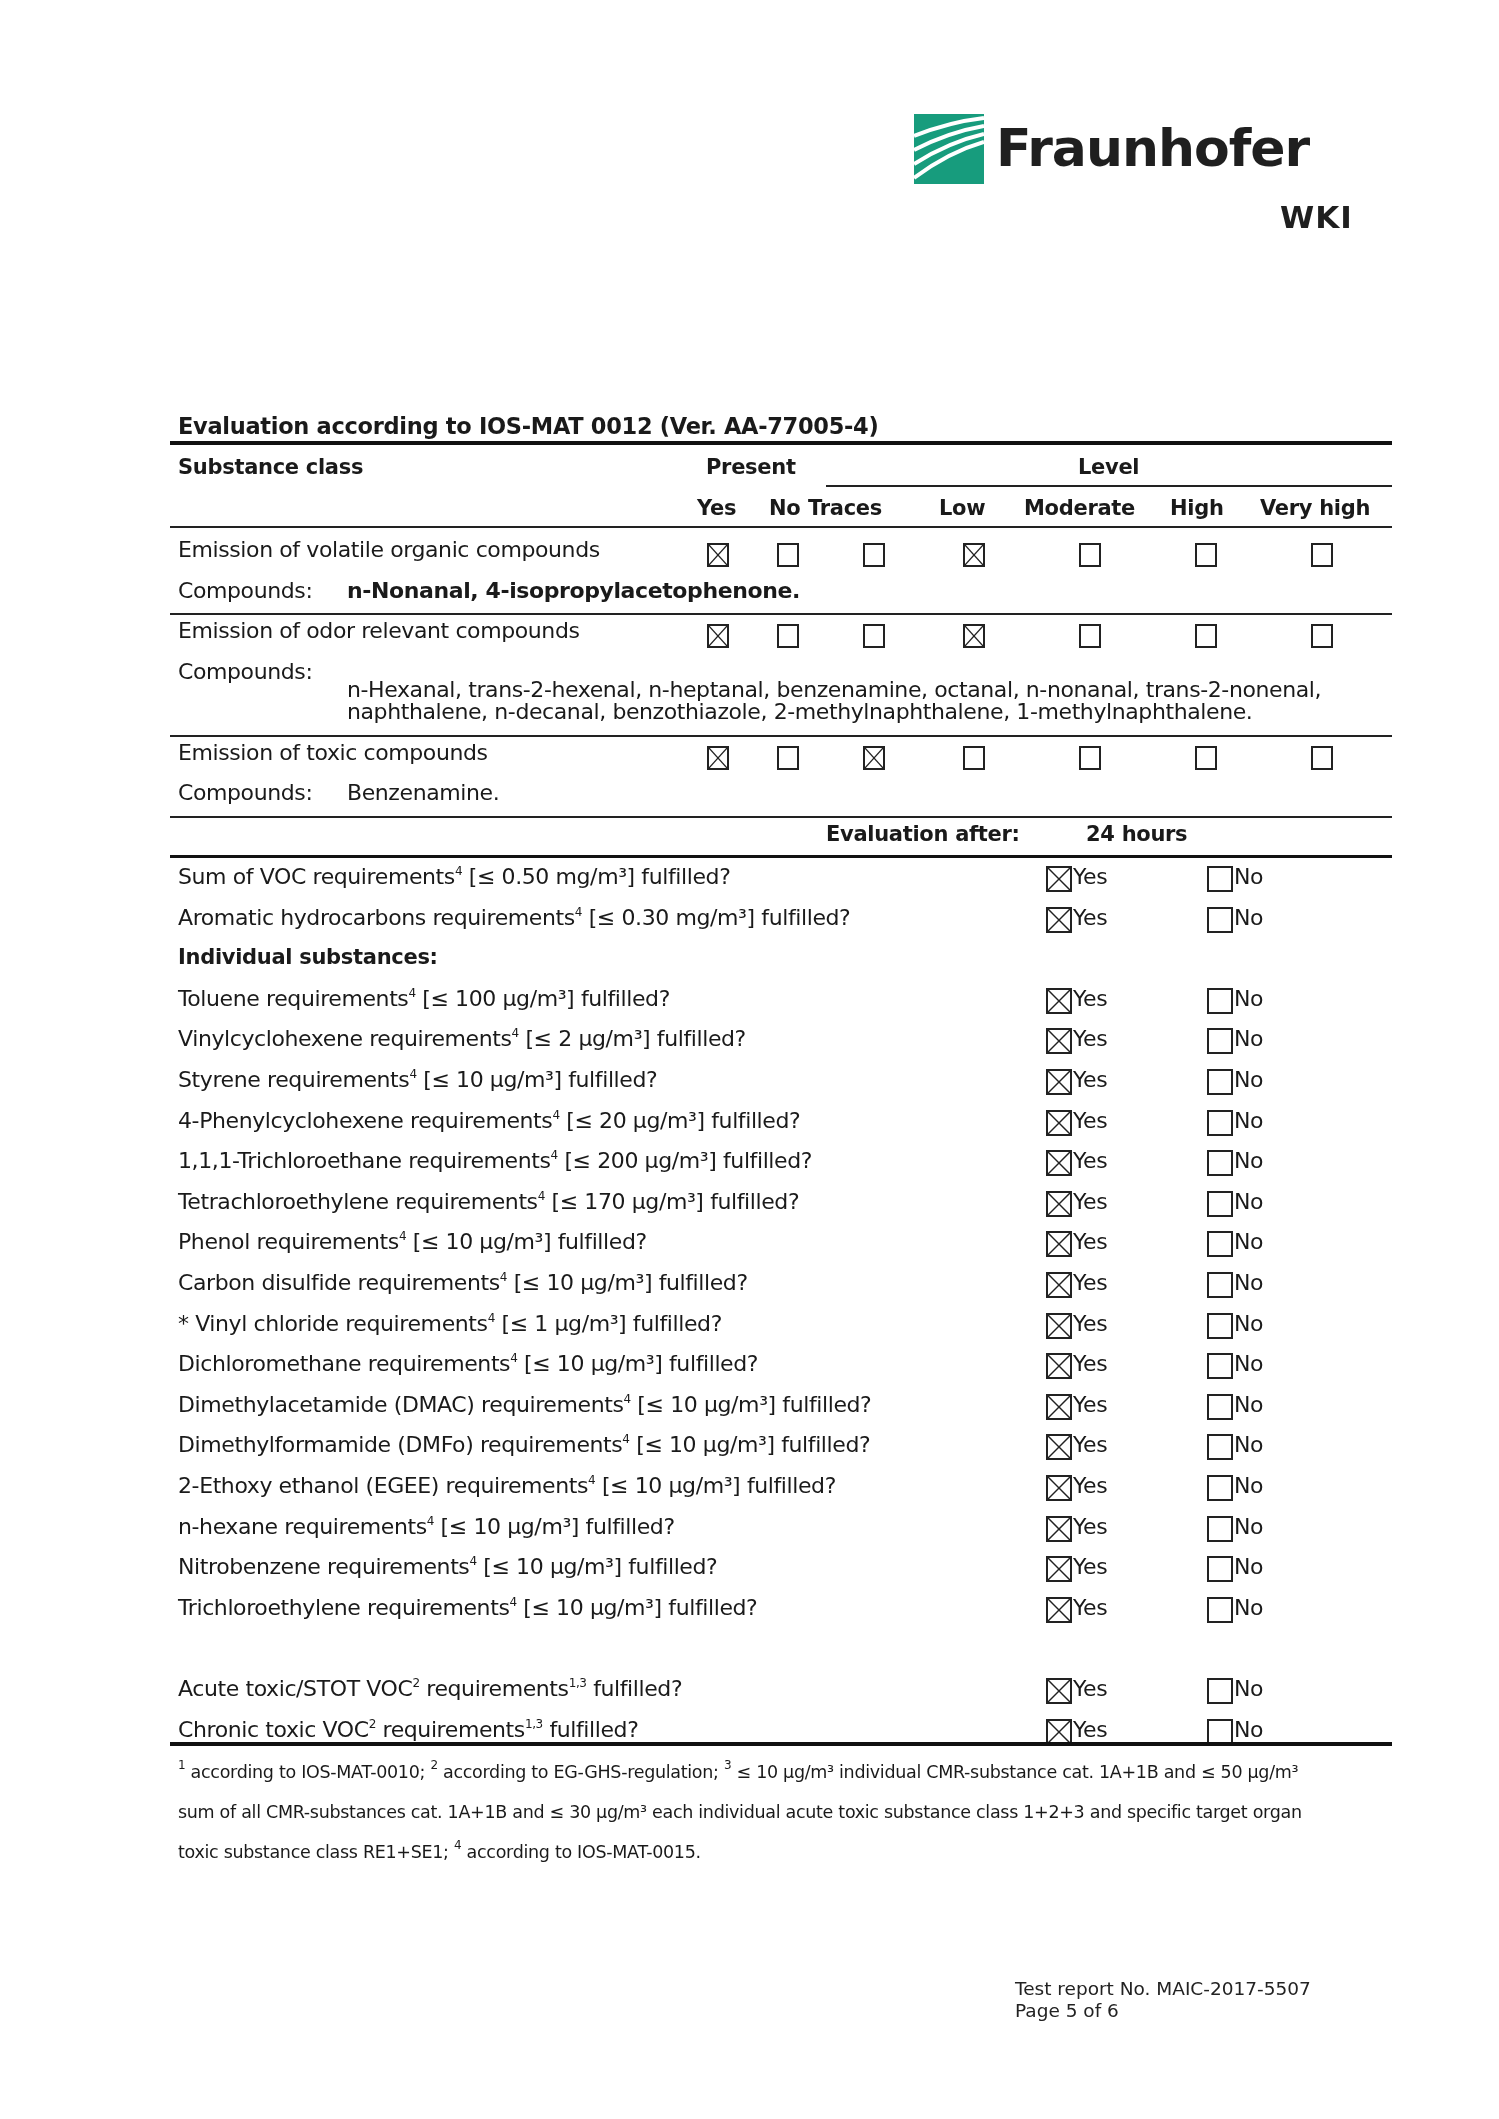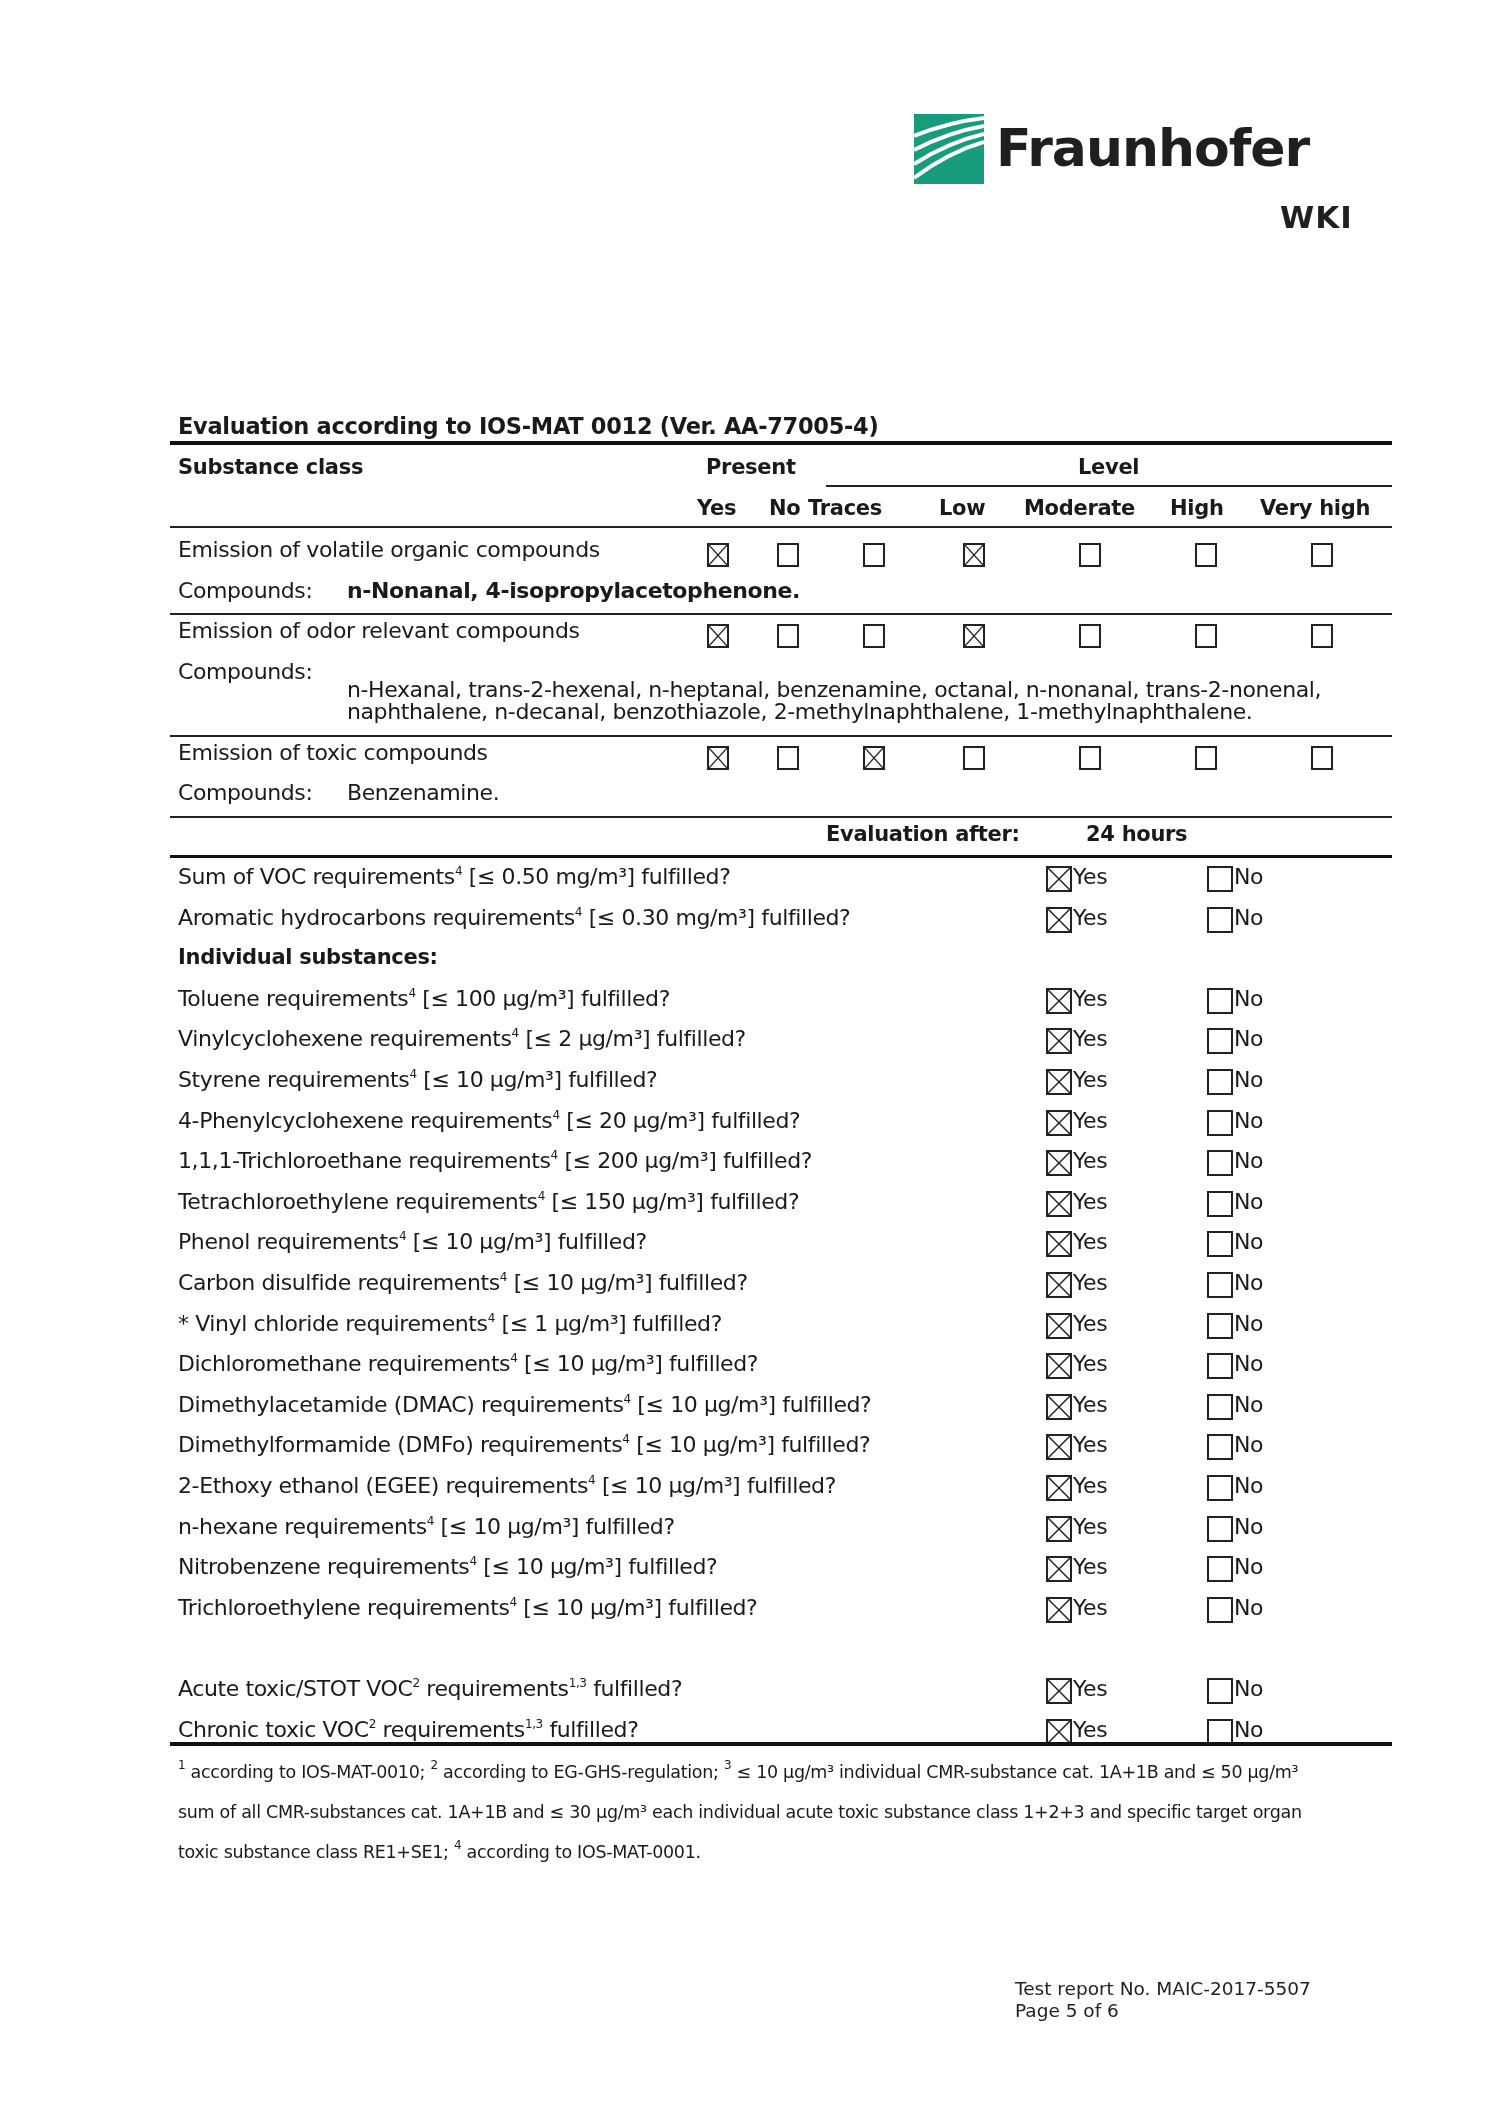--- a/index.html
+++ b/index.html
@@ -197,21 +197,21 @@
     <div class="abs left cell" style="top:1148.1999999999998px;"><span>1,1,1-Trichloroethane requirements</span><sup>4</sup><span> [≤ 200 µg/m³] fulfilled?</span></div>
     <div class="abs chk" style="top:1150.1999999999998px; left:1046px; width:26px; height:26px;" role="checkbox" aria-checked="true">
       <svg viewBox="0 0 20 22" preserveAspectRatio="none">
         <line x1="0" y1="0" x2="20" y2="22" stroke="#222" stroke-width="1.4"></line>
         <line x1="20" y1="0" x2="0" y2="22" stroke="#222" stroke-width="1.4"></line>
       </svg>
     </div>
     <div class="abs yn-label" style="top:1148.1999999999998px; left:1073px;">Yes</div>
     <div class="abs chk" style="top:1150.1999999999998px; left:1207px; width:26px; height:26px;" role="checkbox" aria-checked="false"></div>
     <div class="abs yn-label" style="top:1148.1999999999998px; left:1234px;">No</div>
-    <div class="abs left cell" style="top:1188.7999999999997px;"><span>Tetrachloroethylene requirements</span><sup>4</sup><span> [≤ 150 µg/m³] fulfilled?</span></div>
+    <div class="abs left cell" style="top:1188.7999999999997px;"><span>Tetrachloroethylene requirements</span><sup>4</sup><span> [≤ 170 µg/m³] fulfilled?</span></div>
     <div class="abs chk" style="top:1190.7999999999997px; left:1046px; width:26px; height:26px;" role="checkbox" aria-checked="true">
       <svg viewBox="0 0 20 22" preserveAspectRatio="none">
         <line x1="0" y1="0" x2="20" y2="22" stroke="#222" stroke-width="1.4"></line>
         <line x1="20" y1="0" x2="0" y2="22" stroke="#222" stroke-width="1.4"></line>
       </svg>
     </div>
     <div class="abs yn-label" style="top:1188.7999999999997px; left:1073px;">Yes</div>
     <div class="abs chk" style="top:1190.7999999999997px; left:1207px; width:26px; height:26px;" role="checkbox" aria-checked="false"></div>
     <div class="abs yn-label" style="top:1188.7999999999997px; left:1234px;">No</div>
     <div class="abs left cell" style="top:1229.3999999999996px;"><span>Phenol requirements</span><sup>4</sup><span> [≤ 10 µg/m³] fulfilled?</span></div>
@@ -333,16 +333,16 @@
     </div>
     <div class="abs yn-label" style="top:1716.5999999999985px; left:1073px;">Yes</div>
     <div class="abs chk" style="top:1718.5999999999985px; left:1207px; width:26px; height:26px;" role="checkbox" aria-checked="false"></div>
     <div class="abs yn-label" style="top:1716.5999999999985px; left:1234px;">No</div>
   </div>
 
 <div class="abs rule-thick" style="top:1742px;"></div>
 
 <div class="abs left foot" style="top:1762px;" id="fn1"><sup>1</sup><span> according to IOS-MAT-0010; </span><sup>2</sup><span> according to EG-GHS-regulation; </span><sup>3</sup><span> ≤ 10 µg/m³ individual CMR-substance cat. 1A+1B and ≤ 50 µg/m³</span></div>
 <div class="abs left foot" style="top:1802px;">sum of all CMR-substances cat. 1A+1B  and ≤ 30 µg/m³ each individual acute toxic substance class 1+2+3 and specific target organ</div>
-<div class="abs left foot" style="top:1842px;" id="fn3"><span>toxic substance class RE1+SE1; </span><sup>4</sup><span> according to IOS-MAT-0001.</span></div>
+<div class="abs left foot" style="top:1842px;" id="fn3"><span>toxic substance class RE1+SE1; </span><sup>4</sup><span> according to IOS-MAT-0015.</span></div>
 
 <div class="abs pagefoot" style="top:1978px; left:1015px;">Test report No. MAIC-2017-5507</div>
 <div class="abs pagefoot" style="top:2000px; left:1015px;">Page 5 of 6</div>
 
 </body></html>

